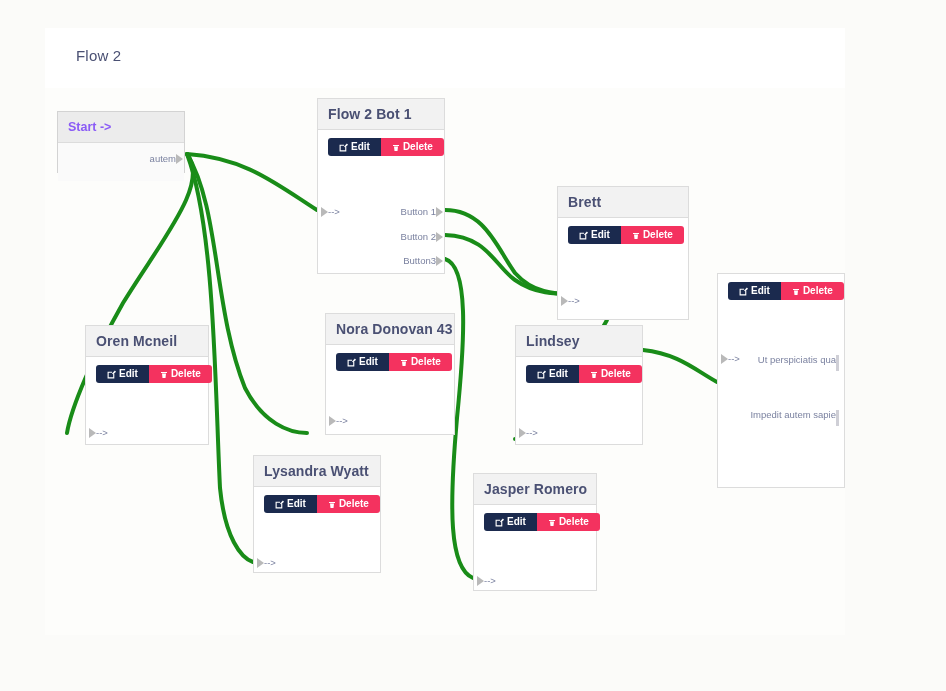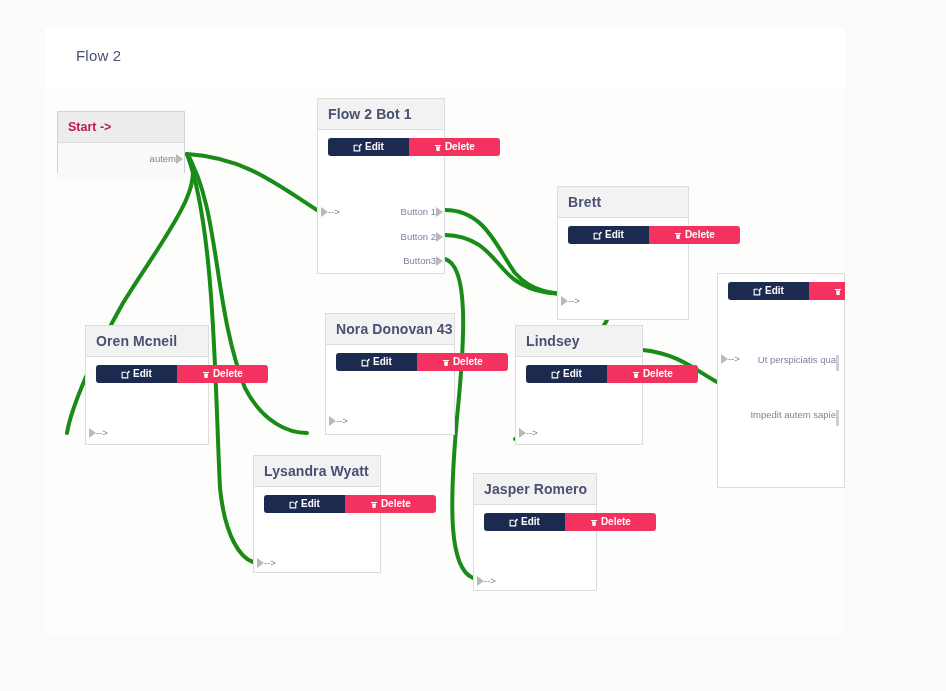--- a/index.html
+++ b/index.html
@@ -35,21 +35,21 @@
   .node-head{
     background:#f2f2f2;border-bottom:1px solid #dcdcdc;
     padding:7px 10px;font-size:14px;color:#4a5073;font-weight:bold;
     letter-spacing:.1px;white-space:nowrap;overflow:hidden;
   }
   .node-body{position:relative;height:calc(100% - 31px);}
   .btns{padding:8px 0 0 10px;display:flex;}
   .btn{
     display:inline-flex;align-items:center;gap:3px;
     font-size:10px;font-weight:bold;color:#fff;
-    padding:4px 25px;line-height:1;white-space:nowrap;
+    padding:4px 11px;line-height:1;white-space:nowrap;
   }
   .btn-edit{background:#1b2a4e;border-radius:3px 0 0 3px;}
   .btn-del{background:#f4325f;border-radius:0 3px 3px 0;}
   .btn svg{display:block;}
 
   
   .port{
     position:absolute;font-size:9.5px;color:#7b82a0;white-space:nowrap;
   }
   .port-in{left:10px;}
@@ -60,21 +60,21 @@
   }
   .handle-in{left:-7px;border-left:7px solid #b9b9b9;}
   .handle-out{right:-7px;border-left:7px solid #b9b9b9;}
   .nub{
     position:absolute;right:-3px;width:3px;height:16px;background:#cfcfd6;
   }
 
   
   .start-head{
     background:#ececec;border-bottom:1px solid #dcdcdc;
-    padding:8px 10px;font-size:12.5px;color:#be185d;font-weight:bold;
+    padding:8px 10px;font-size:12.5px;color:#8b5cf6;font-weight:bold;
   }
   .start-body{position:relative;height:38px;background:#fafafa;}
 </style>
 </head>
 <body>
 
 <div id="app">
 
   <div class="panel-header">
     <div class="panel-title">Flow 2</div>

